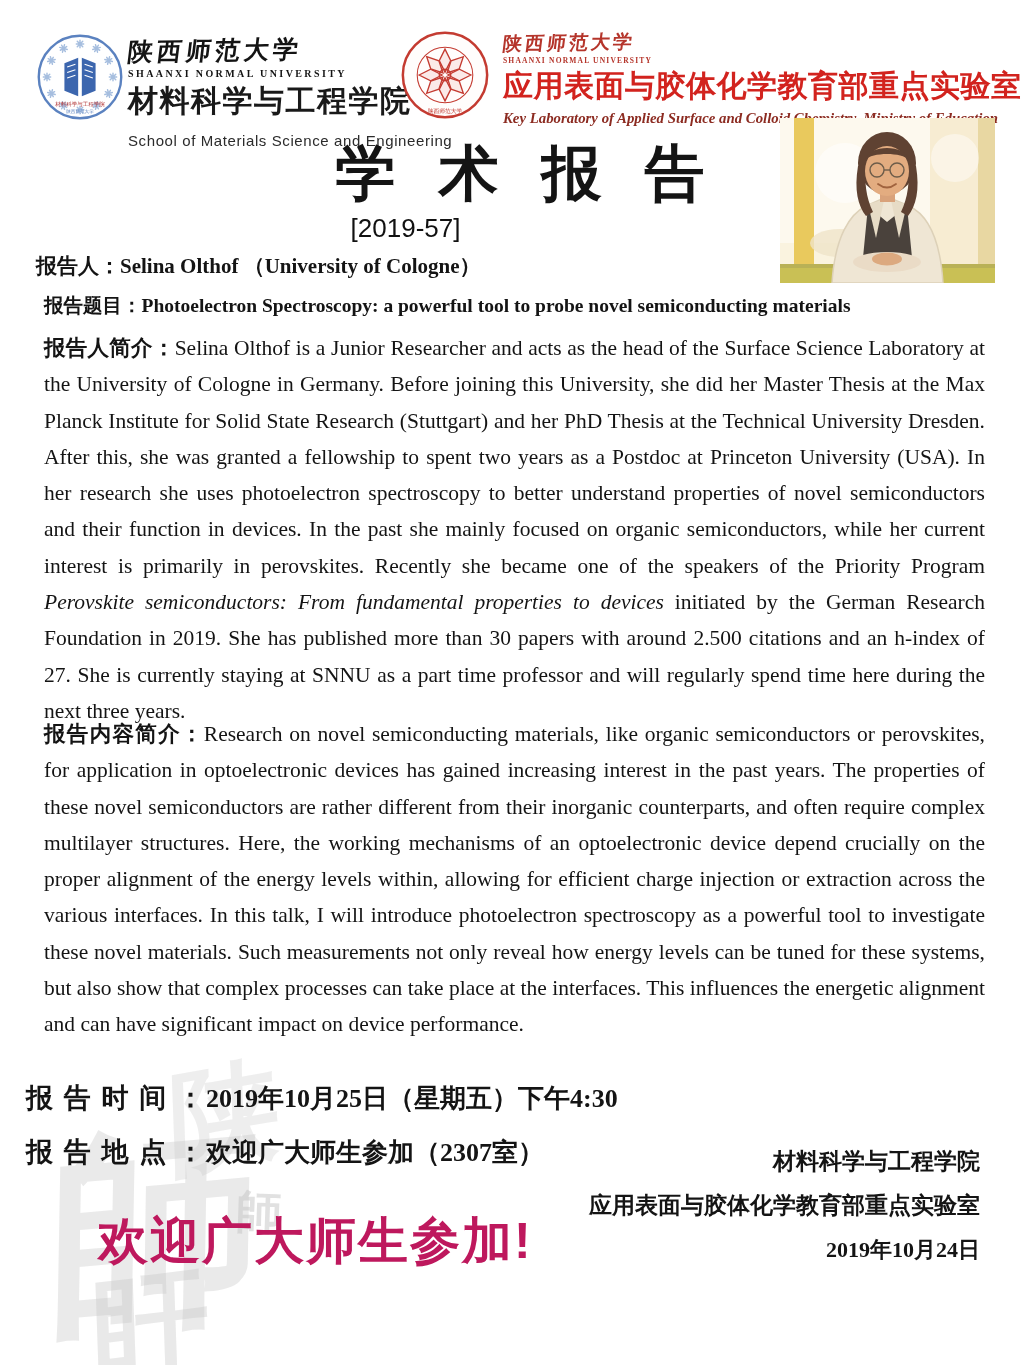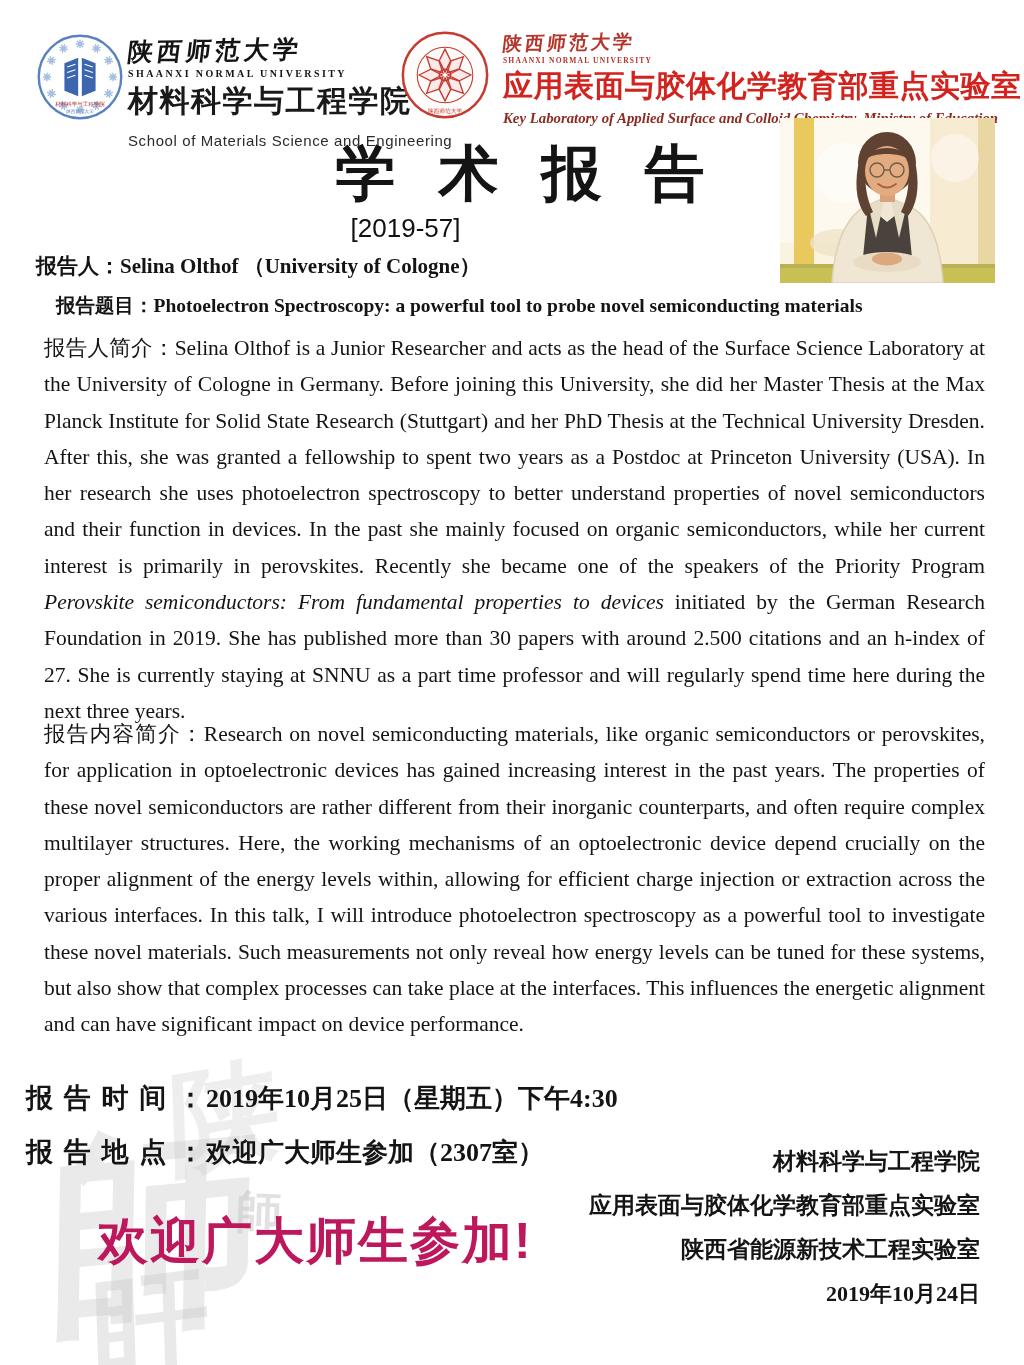--- a/index.html
+++ b/index.html
@@ -37,24 +37,24 @@
   .lab-en { font-size:14.8px; font-weight:bold; font-style:italic; color:#8c2b21; margin-top:3px; white-space:nowrap; }
   
   .main-title { position:absolute; left:0; top:134px; width:1024px; text-align:center;
                 font-size:60px; font-weight:bold; word-spacing:24px; letter-spacing:2px;margin-left:9px; }
   .title-code { position:absolute; left:0; top:213px; width:811px; text-align:center;
                 font-family:"Liberation Sans","DejaVu Sans",sans-serif; font-size:26px; color:#111; }
   
   .photo { position:absolute; left:780px; top:118px; width:215px; height:165px; }
   
   .line-speaker { position:absolute; left:36px; top:252px; font-size:21px; font-weight:bold; white-space:nowrap; }
-  .line-talk    { position:absolute; left:56px; top:292px; font-size:19.5px; font-weight:bold; white-space:nowrap; }
+  .line-talk    { position:absolute; left:44px; top:292px; font-size:19.5px; font-weight:bold; white-space:nowrap; }
   .para { position:absolute; left:44px; width:941px; text-align:justify;
           font-size:21.5px; line-height:36.3px; }
-  .para .lbl { font-weight:normal; }
+  .para .lbl { font-weight:bold; }
   .para-bio { top:330px; }
   .para-abs { top:716px; }
   
   .sched { position:absolute; left:26px; font-weight:bold; white-space:nowrap; }
   .sched .slbl { font-size:27px; letter-spacing:2px; }
   .sched .sval { font-size:26px; }
   .sched-time { top:1080px; }
   .sched-place { top:1134px; }
   
   .welcome { position:absolute; left:98px; top:1208px; font-family:"Liberation Sans","DejaVu Sans",sans-serif;
@@ -195,18 +195,17 @@
     </div>
     <div class="sched sched-place">
       <span class="slbl">报 告 地 点 ：</span><span class="sval">欢迎广大师生参加（2307室）</span>
     </div>
 
     <div class="welcome">欢迎广大师生参加!</div>
 
     <div class="orgs">
       <div>材料科学与工程学院</div>
       <div>应用表面与胶体化学教育部重点实验室</div>
-      <div>陕西省能源新技术工程实验室</div>
       <div class="org-date">2019年10月24日</div>
     </div>
 
   </div>
 </div>
 
 </body></html>

